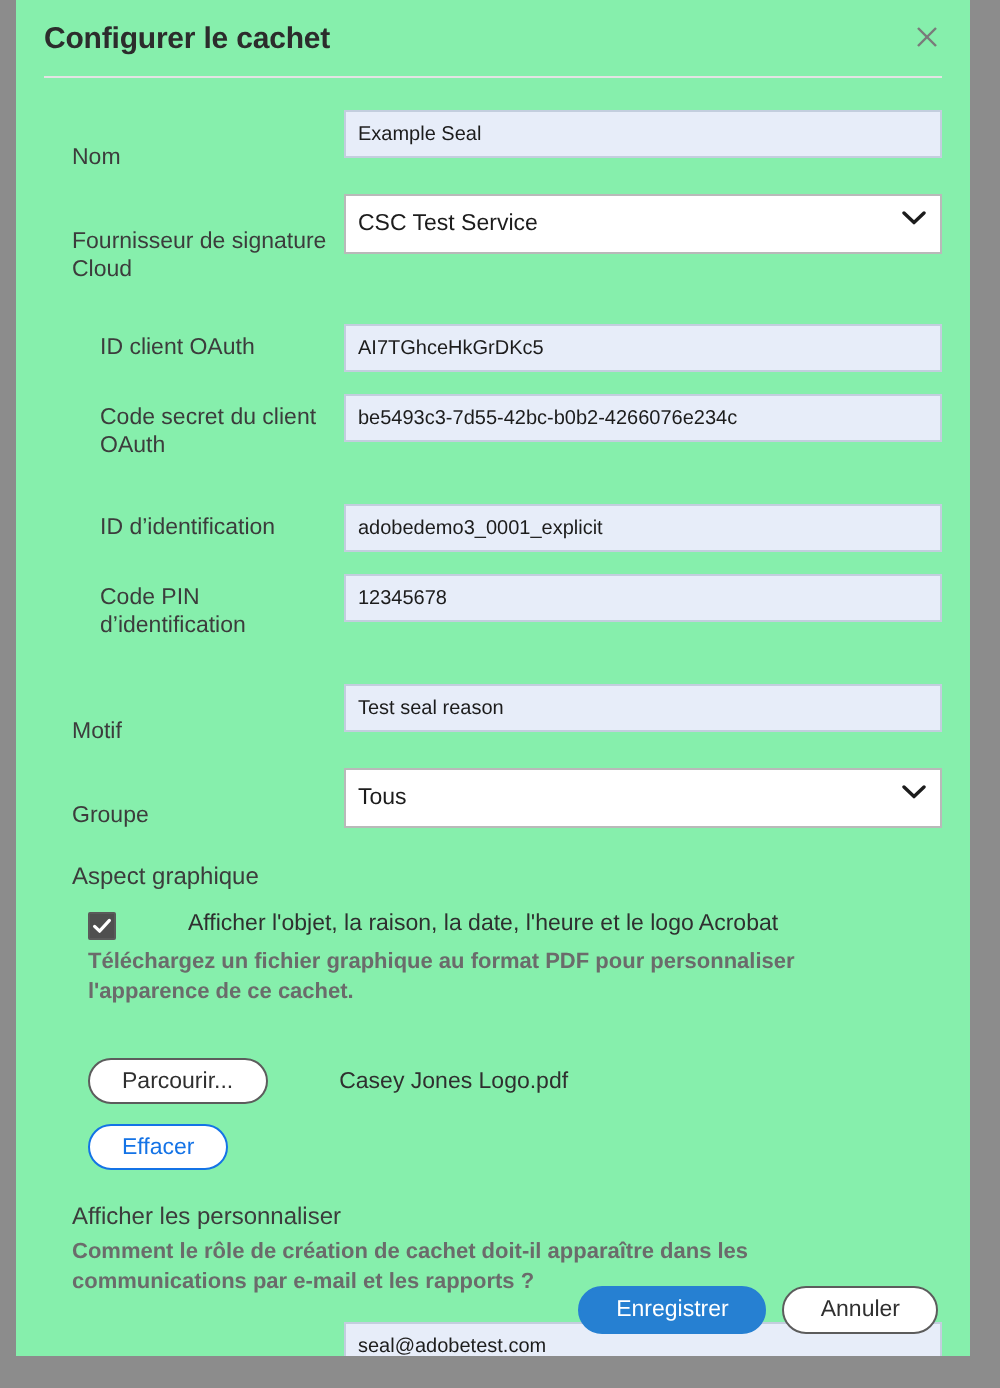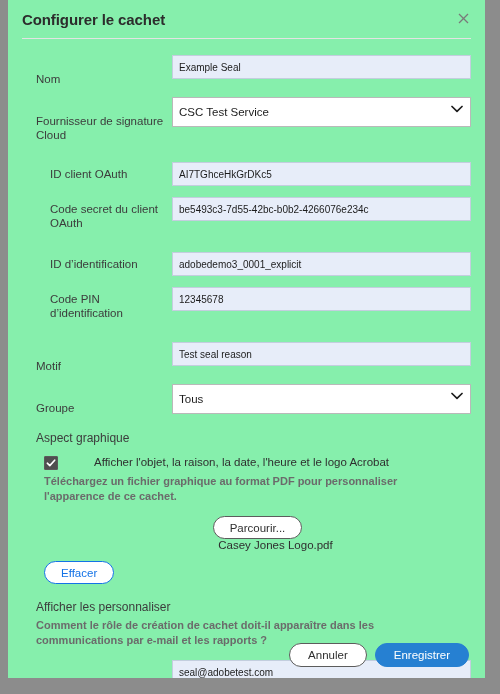--- a/index.html
+++ b/index.html
@@ -167,23 +167,22 @@
     line-height: 15px;
     margin-top: 4px;
     padding-left: 22px;
     padding-right: 18px;
     font-weight: bold;
   }
 
   .btn-row {
     display: flex;
     align-items: center;
-    margin-top: 12px;
+    margin-top: 25px;
     padding-left: 22px;
-    flex-direction: column;
   }
   .pill {
     border-radius: 12px;
     height: 23px;
     padding: 0 16px;
     font-family: "Liberation Sans", sans-serif;
     font-size: 11.5px;
     display: inline-flex;
     align-items: center;
     justify-content: center;
@@ -350,17 +349,17 @@
     <div class="row" style="margin-top:12px">
       <div class="lbl lvl0">Afficher l'e-mail</div>
       <div class="field-col">
         <input class="txt" type="text" value="seal@adobetest.com" style="">
       </div>
     </div>
 
   </div>
 
   <div class="footer">
+    <span class="pill filled">Enregistrer</span>
     <span class="pill neutral">Annuler</span>
-    <span class="pill filled">Enregistrer</span>
   </div>
 
 </div>
 
 </body></html>

